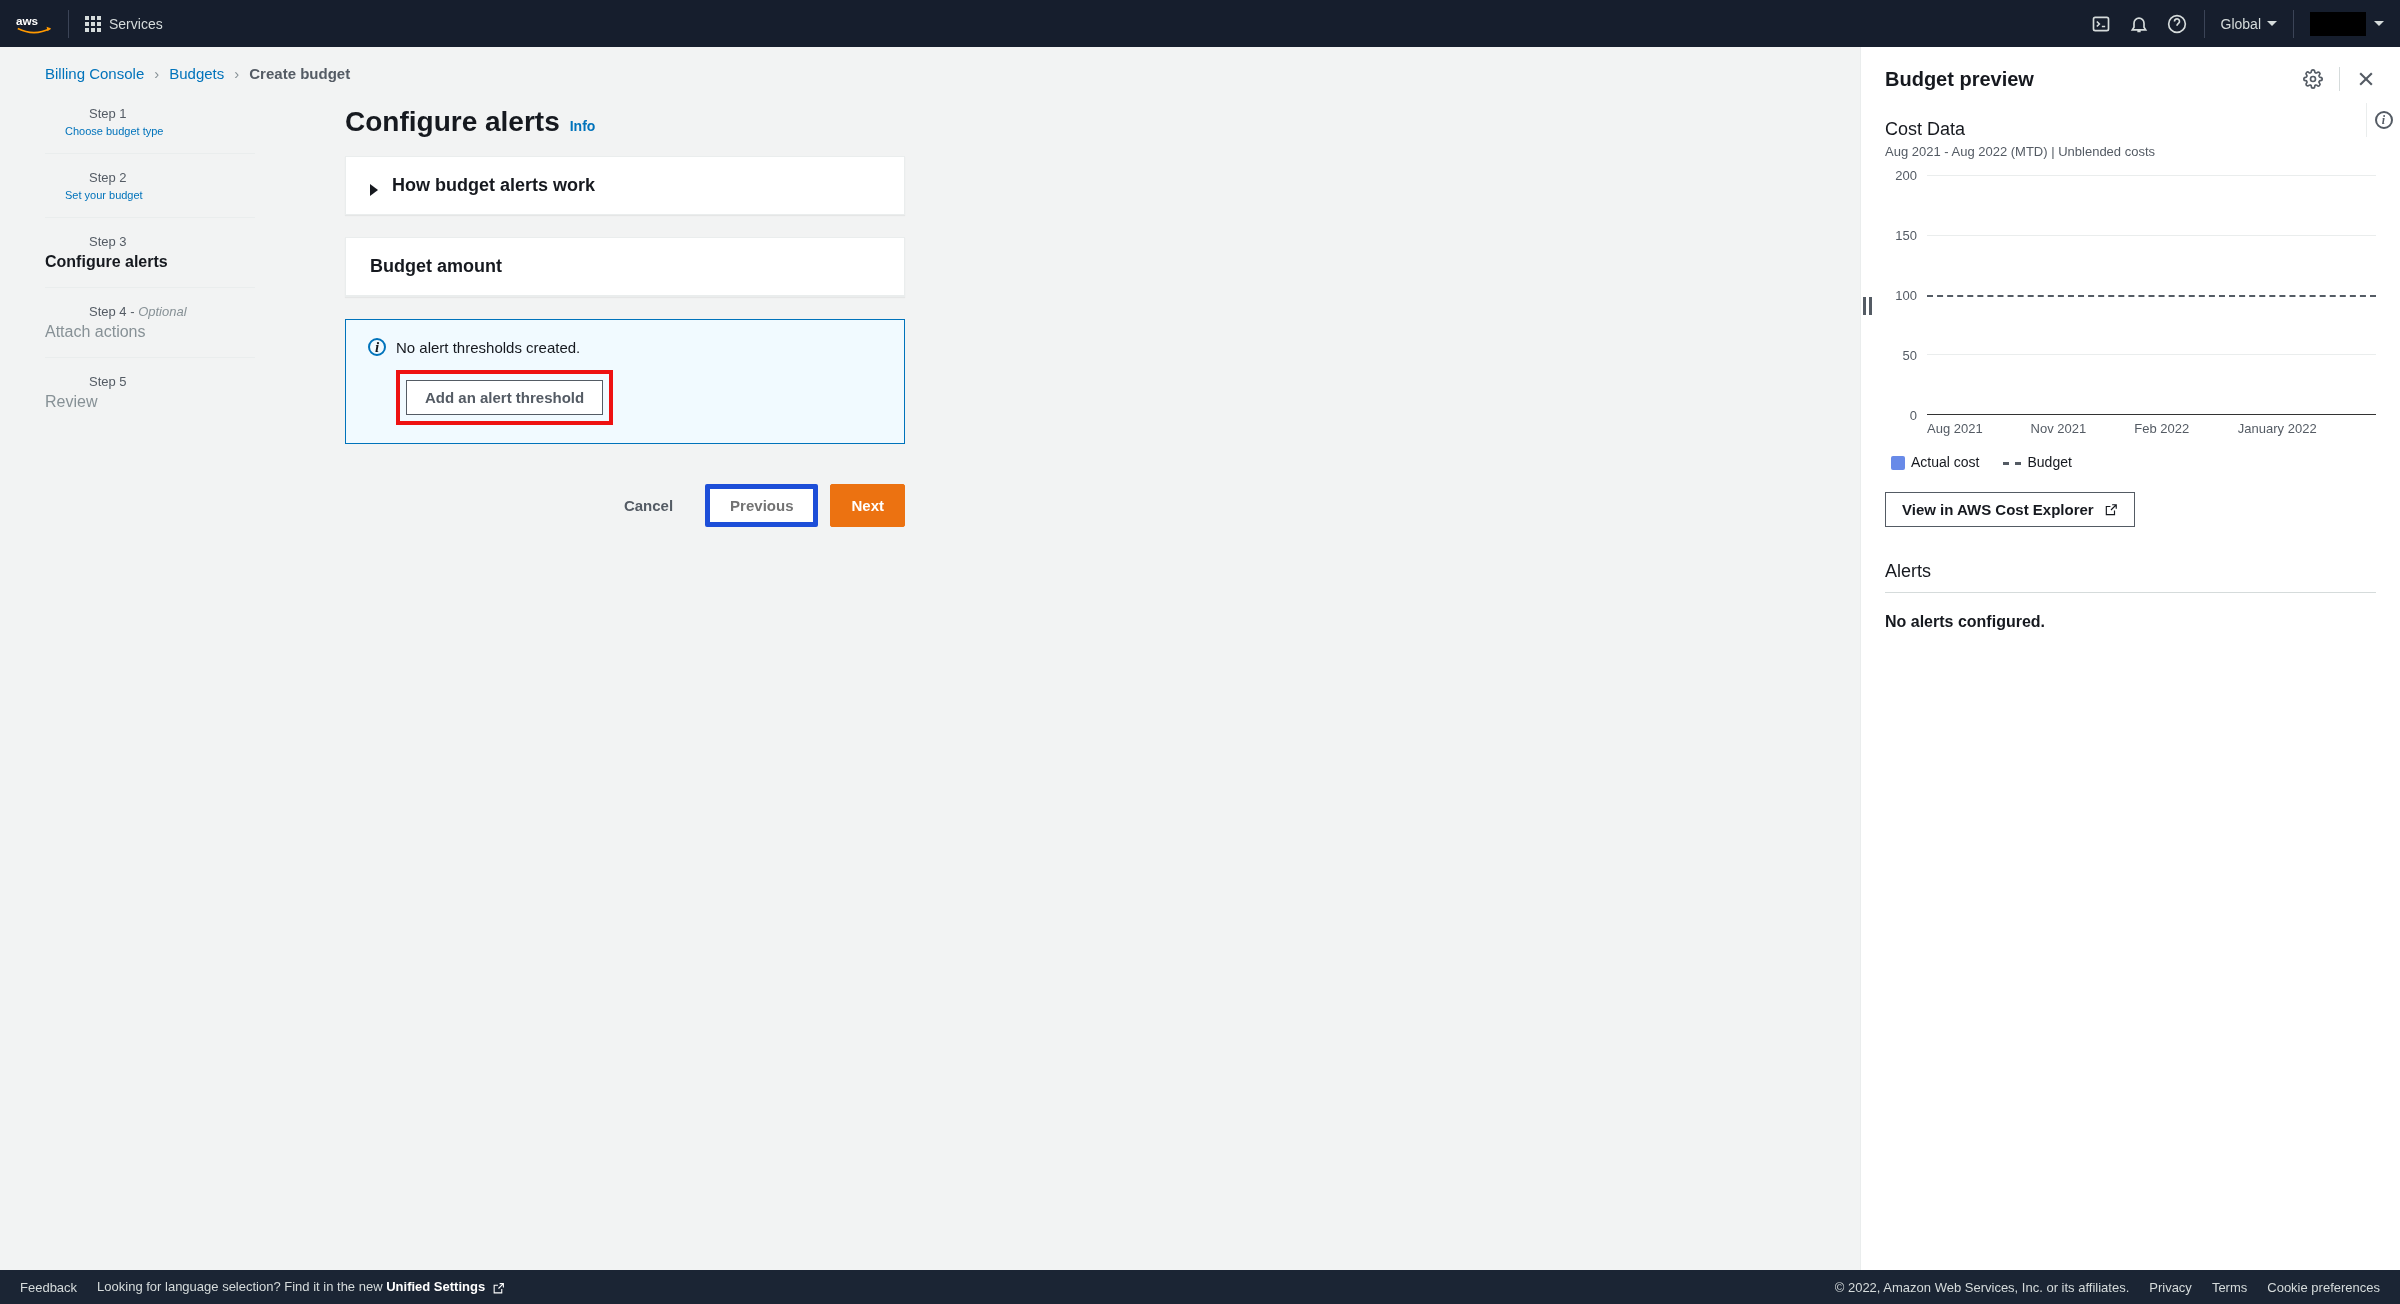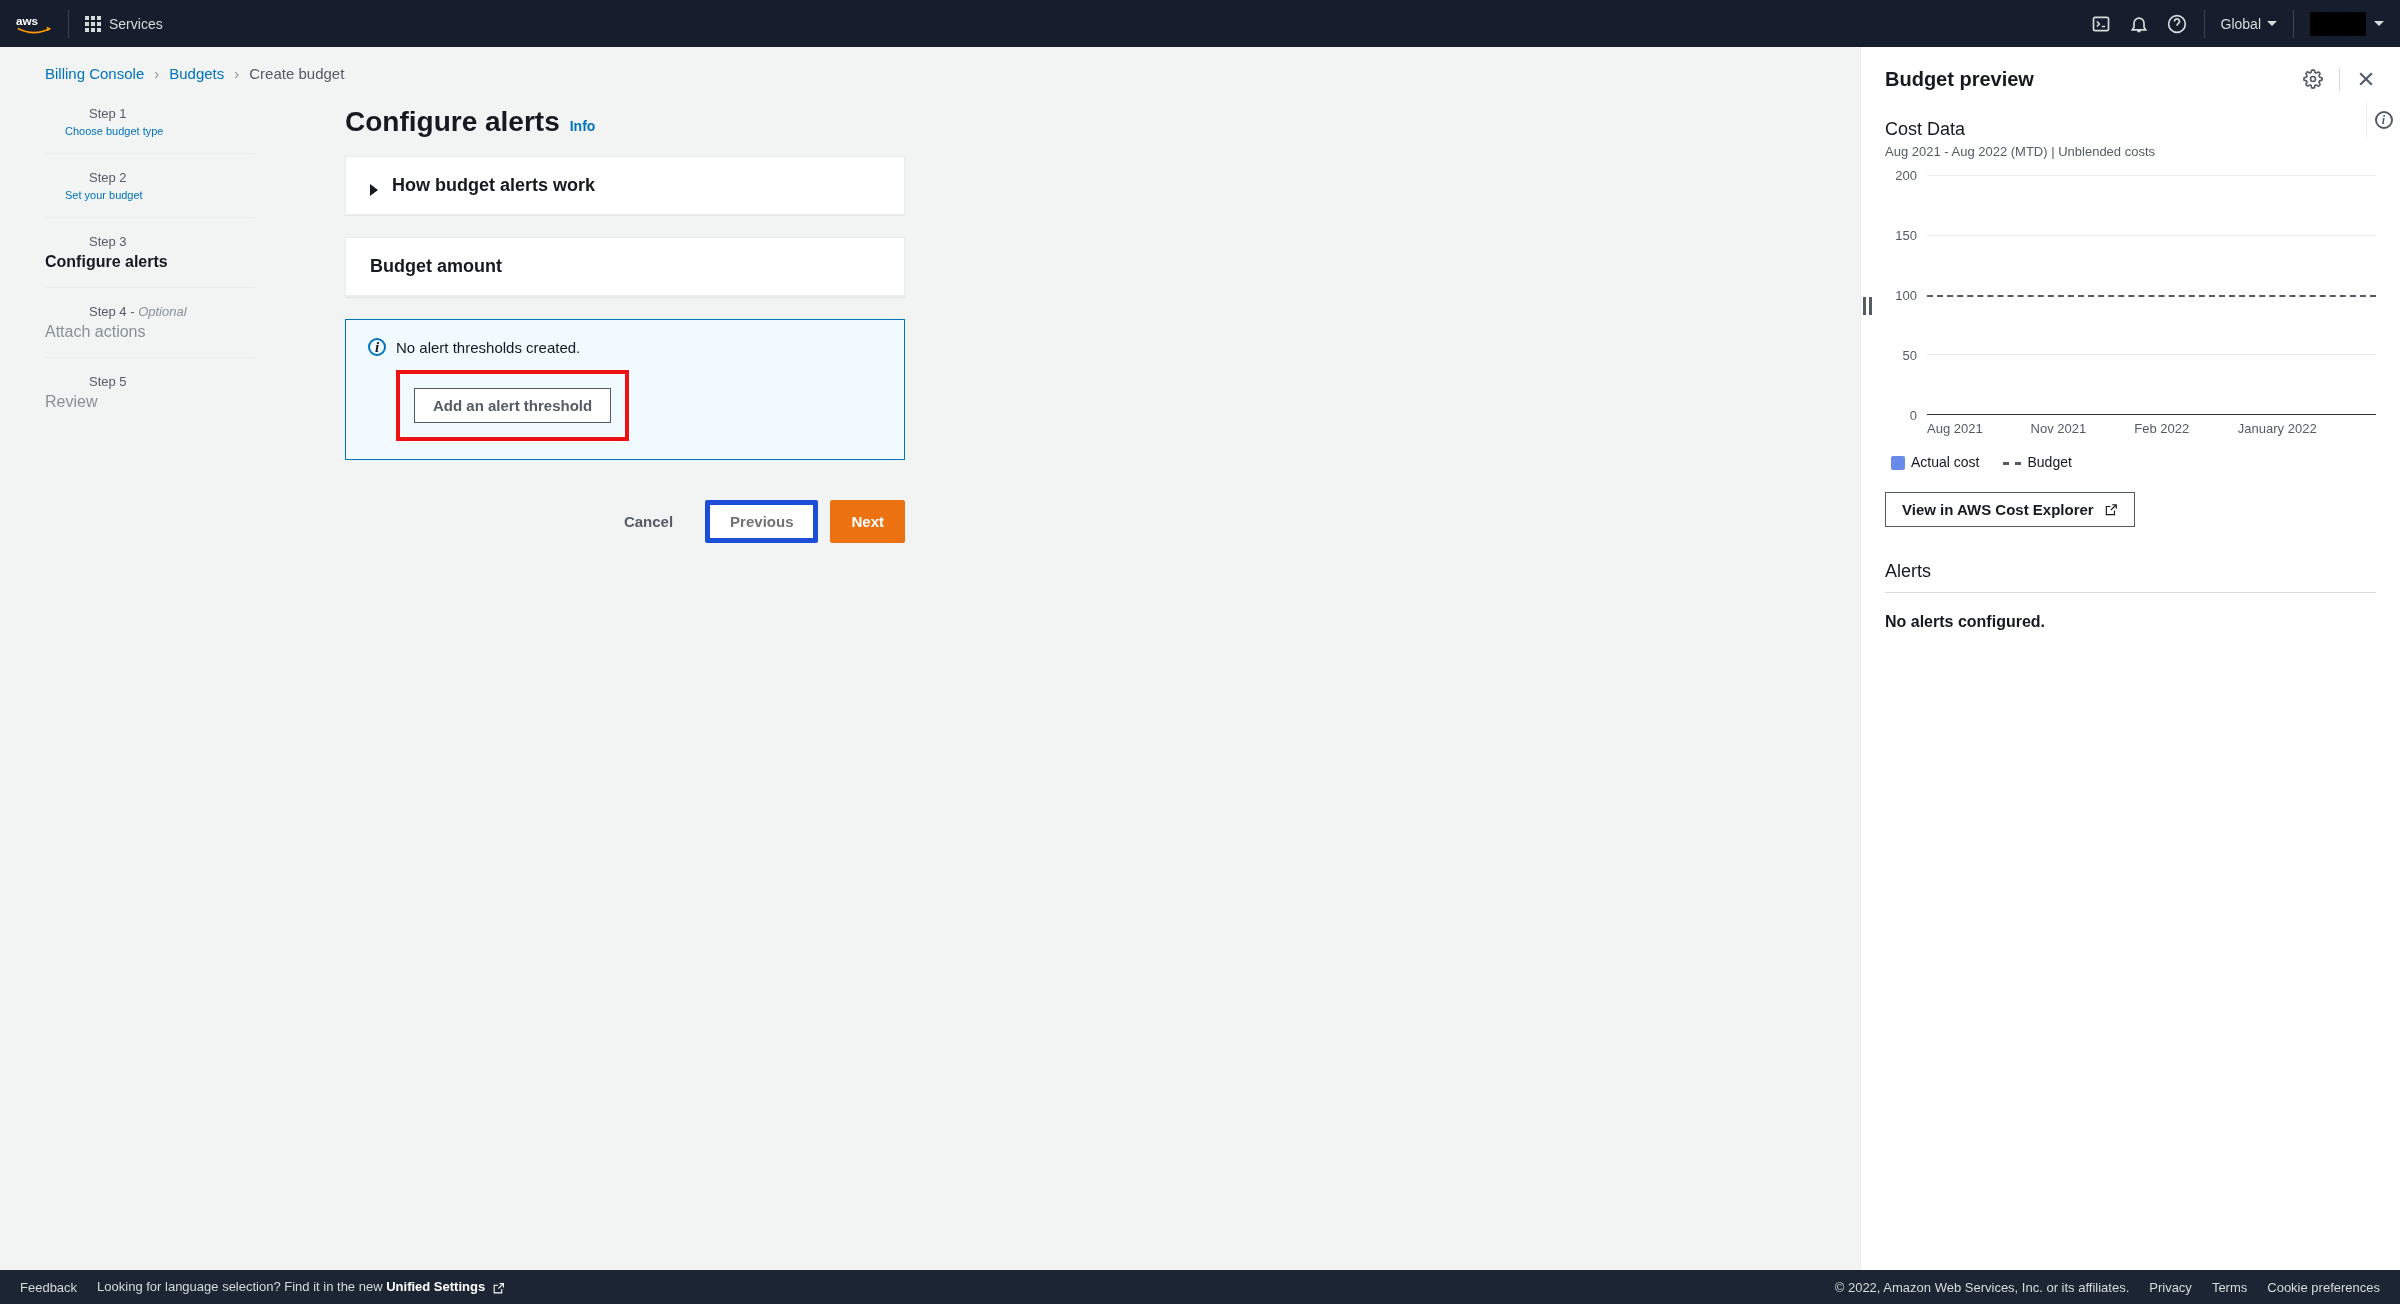--- a/index.html
+++ b/index.html
@@ -43,21 +43,21 @@
 
 .body-wrap { display:flex; height: calc(100vh - 47px - 34px); position:relative;}
 .main-col { flex:1; display:flex; padding: 18px 30px 20px 45px; min-width:0;}
 .sidebar { width:300px; }
 .content { flex:1; max-width:580px; }
 
 
 .breadcrumb{display:flex;align-items:center;gap:10px;font-size:15px;margin-bottom:24px;}
 .breadcrumb a{color:#0073bb;text-decoration:none;}
 .breadcrumb .chev{color:#879196;}
-.breadcrumb .current{color:#545b64;}
+.breadcrumb .current{color:#545b64;font-weight:bold;}
 
 
 .step-block{padding:0 0 16px 0;border-bottom:1px solid #eaeded;margin-bottom:16px;width:210px;}
 .step-block:last-of-type{border-bottom:none;}
 .step-label{font-size:13px;color:#545b64;margin-bottom:4px;margin-left:44px;}
 .step-label .opt{font-style:italic;color:#879196;}
 .step-link{font-size:11px;color:#0073bb;cursor:pointer;margin-left:20px;}
 .step-active{font-size:16px;font-weight:700;color:#16191f;}
 .step-disabled{font-size:16px;color:#879196;}
 
@@ -80,21 +80,21 @@
 
 .info-banner{border:1px solid #0073bb;background:#f1faff;padding:18px 22px;border-radius:0;}
 .info-row{display:flex;align-items:center;gap:10px;margin-bottom:14px;}
 .info-i {
   width:18px;height:18px;border:2px solid #0073bb;border-radius:50%;
   display:flex;align-items:center;justify-content:center;
   color:#0073bb;font-weight:700;font-size:12px;font-style:italic;font-family:Georgia,serif;
 }
 .info-row span{font-size:15px;color:#16191f;}
 .add-btn-wrap{padding-left:28px;}
-.add-btn-box{border:4px solid #e11;display:inline-block;padding:14px;}
+.add-btn-box{border:4px solid #e11;display:inline-block;padding:6px;}
 .add-btn{
   background:#fff;border:1px solid #545b64;padding:8px 18px;font-size:15px;font-weight:600;color:#545b64;cursor:pointer;
 }
 
 
 .actions-row{display:flex;justify-content:flex-end;gap:12px;margin-top:40px;}
 .btn{padding:8px 20px;font-size:15px;font-weight:600;cursor:pointer;border-radius:2px;}
 .btn-link{background:none;border:none;color:#545b64;}
 .btn-outline{background:#fff;border:5px solid #1d4ed8;color:#737373;}
 .btn-primary{background:#ec7211;border:1px solid #ec7211;color:#fff;font-weight:700;}

